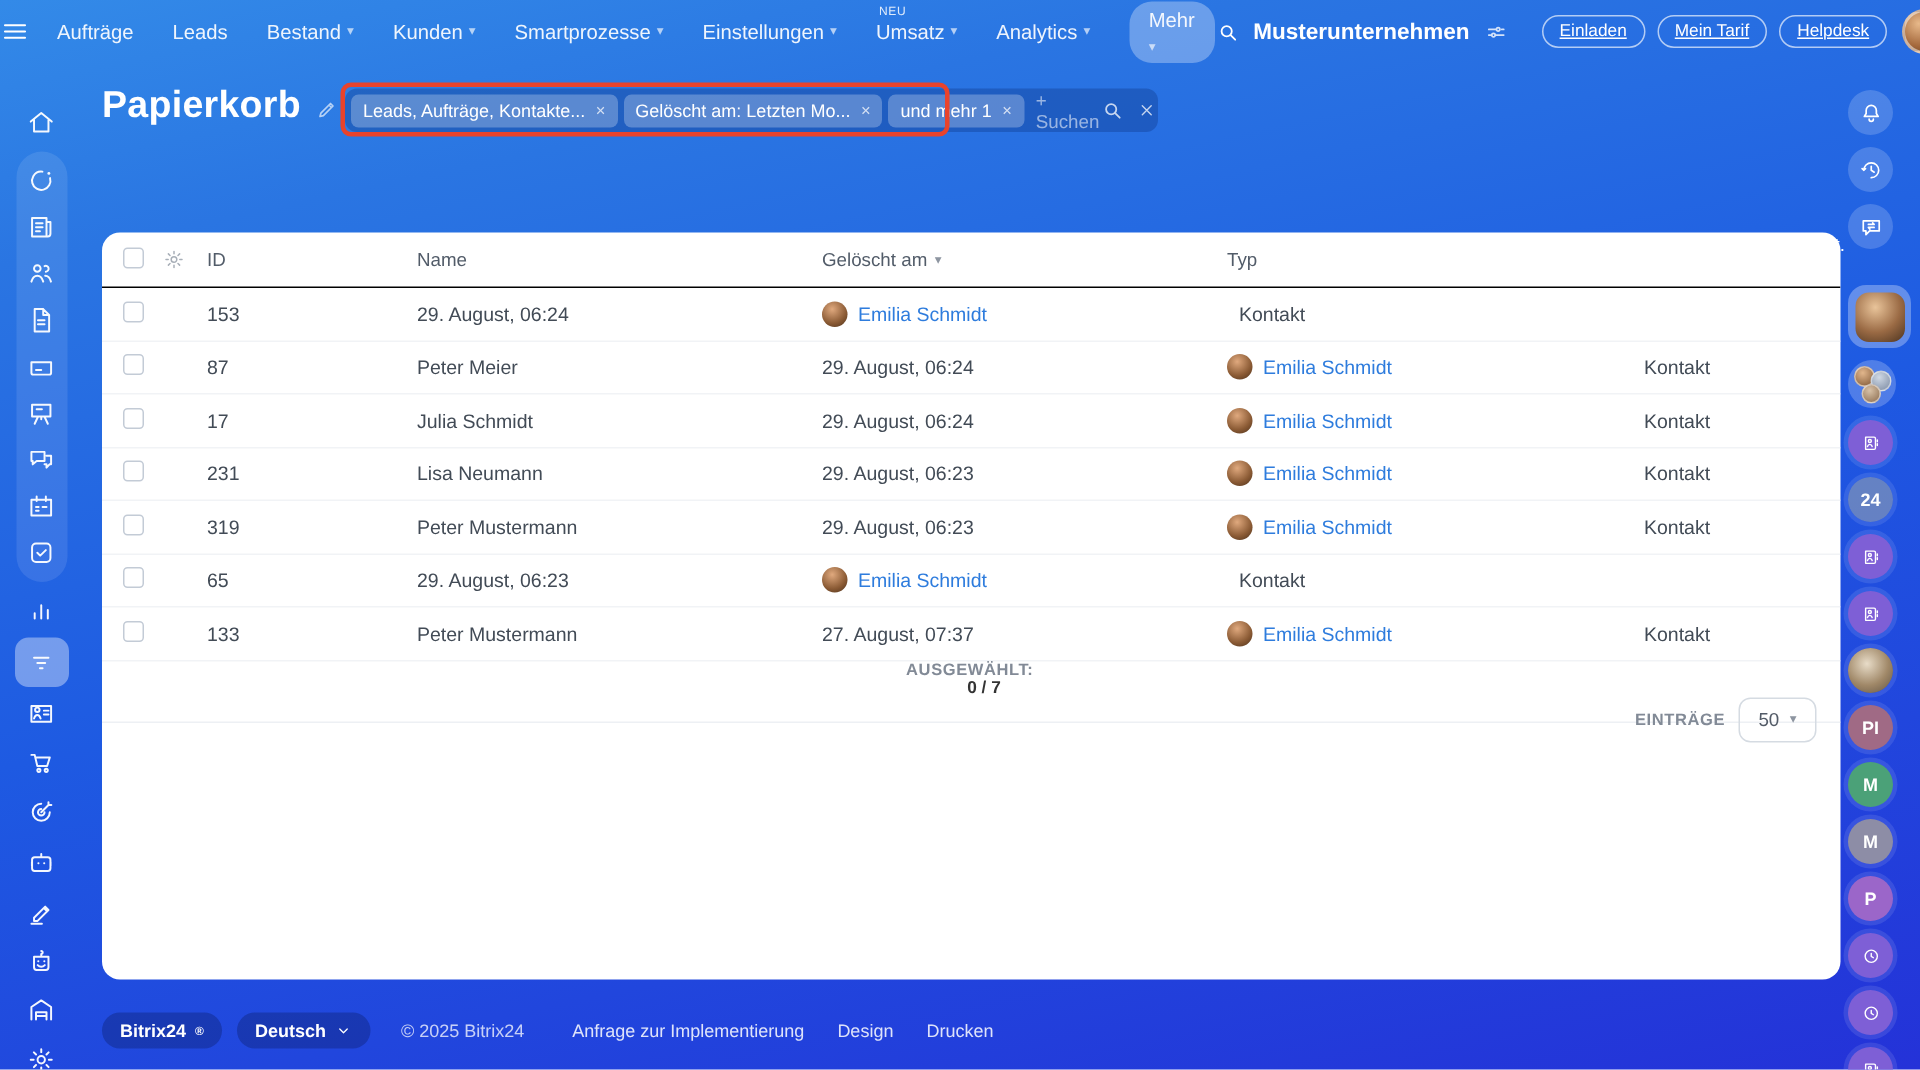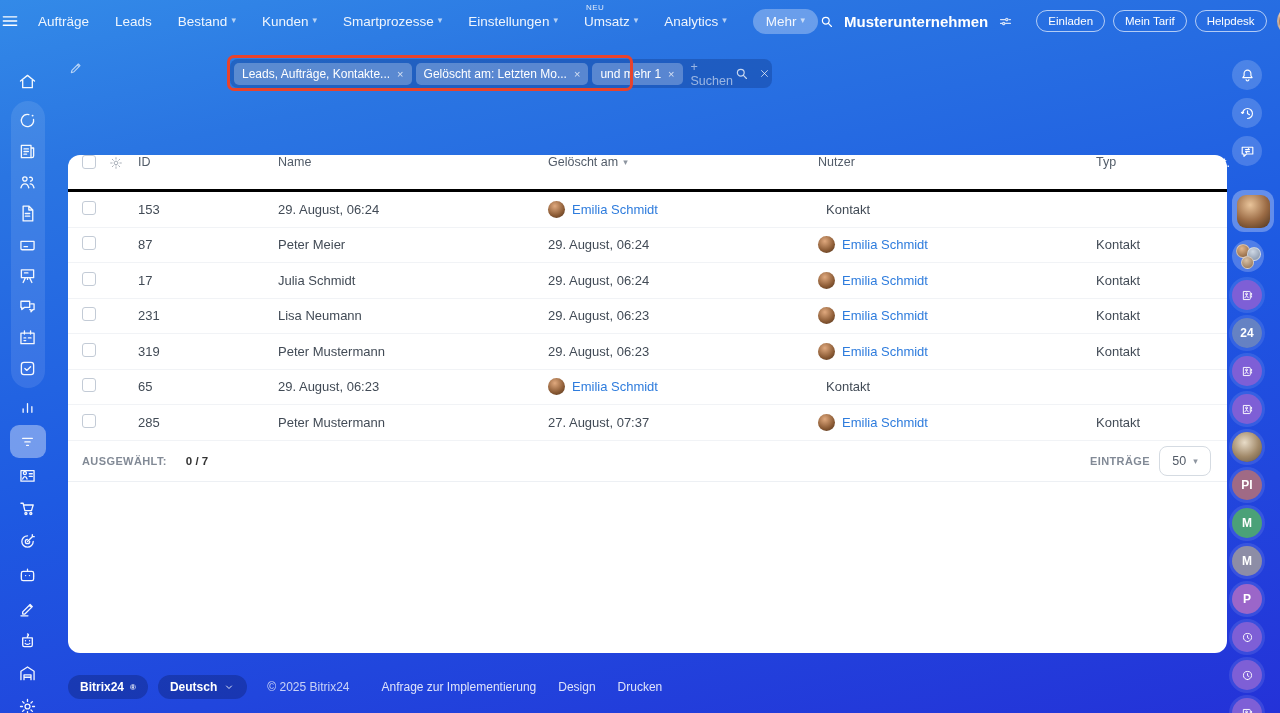--- a/index.html
+++ b/index.html
@@ -12,25 +12,25 @@
   svg { display:block; }
   .ico { display:flex; align-items:center; justify-content:center; }
 
   
   .topbar { position:absolute; top:0; left:0; right:0; height:42px; display:flex; align-items:center; }
   .burger { width:55px; display:flex; justify-content:center; color:#fff; cursor:pointer; }
   .nav { display:flex; align-items:center; gap:26px; margin-left:18px; }
   .nav-item { position:relative; font-size:13.5px; color:rgba(255,255,255,.92); display:flex; gap:4px; cursor:pointer; white-space:nowrap; }
   .nav-item .caret { font-size:9px; color:rgba(255,255,255,.65); margin-top:1px; }
   .nav-item .neu { position:absolute; top:-11px; left:2px; font-size:8px; letter-spacing:.5px; color:rgba(255,255,255,.85); }
-  .nav-item.pill { background:rgba(255,255,255,.30); padding:5px 13px; border-radius:15px; }
+  .nav-item.pill { background:rgba(255,255,255,.30); padding:5px 13px; border-radius:15px;flex-direction:column; }
   .top-right { margin-left:auto; display:flex; align-items:center; gap:10px; padding-right:14px; }
   .company { display:flex; align-items:center; gap:9px; margin-right:12px; cursor:pointer; }
   .company .name { font-size:15px; font-weight:700; }
-  .pillbtn { border:1px solid rgba(255,255,255,.65); border-radius:13px; padding:4px 11px; font-size:11.5px; color:#fff; background:transparent; cursor:pointer; white-space:nowrap; }
+  .pillbtn { border:1px solid rgba(255,255,255,.65); border-radius:13px; padding:4px 11px; font-size:11.5px; color:#fff; background:transparent; cursor:pointer; white-space:nowrap;text-decoration:underline; }
   .avatar-top { width:30px; height:30px; border-radius:50%; background:radial-gradient(circle at 35% 30%,#e8b98a,#a4683c 60%,#5c3a22); border:2px solid rgba(255,255,255,.5); cursor:pointer; }
 
   
   .leftrail { position:absolute; top:42px; left:0; bottom:0; width:55px; display:flex; flex-direction:column; align-items:center; padding-top:12px; }
   .leftrail .sep { width:30px; height:1px; background:rgba(255,255,255,.28); margin-bottom:12px; }
   .lr-item { width:34px; height:31px; display:flex; align-items:center; justify-content:center; color:rgba(255,255,255,.95); cursor:pointer; border-radius:9px; flex:0 0 auto; }
   .lr-item.active { background:rgba(255,255,255,.38); width:36px; height:33px; }
   .lr-group { background:rgba(255,255,255,.10); border-radius:17px; padding:4px 0; display:flex; flex-direction:column; align-items:center; margin:2px 0; }
 
   
@@ -57,34 +57,34 @@
   .chips { display:flex; align-items:center; gap:4px; }
   .chip { background:rgba(255,255,255,.26); border-radius:5px; height:22px; display:flex; align-items:center; gap:7px; padding:0 8px; font-size:12px; white-space:nowrap; cursor:pointer; }
   .chip .x { color:rgba(255,255,255,.75); font-size:11px; cursor:pointer; }
   .search-ph { font-size:12.5px; color:rgba(255,255,255,.55); margin-left:8px; flex:1; }
   .filter-icons { display:flex; align-items:center; gap:8px; color:rgba(255,255,255,.75); }
   .annotation { position:absolute; left:172px; top:13px; width:406px; height:36px; border:3px solid #e8432c; border-radius:7px; pointer-events:none; }
 
   .hint { position:absolute; top:114px; right:2px; font-size:12.5px; color:#fff; }
 
   .card { position:absolute; left:13px; top:113px; width:1159px; height:498px; background:#fff; border-radius:12px; color:#535b67; overflow:hidden; }
-  .thead { display:flex; align-items:flex-start; height:37px; border-bottom:3px solid #000000; font-size:12.5px; color:#525c69; }
+  .thead { display:flex; align-items:center; height:37px; border-bottom:1px solid #000000; font-size:12.5px; color:#525c69; }
   .trow { display:flex; align-items:center; height:35.5px; border-bottom:1px solid #f1f3f6; font-size:13px; color:#424b56; }
   .c-check { width:26px; padding-left:14px; flex:0 0 auto; box-sizing:content-box;}
   .c-tool  { width:30px; flex:0 0 auto; color:#a8afb8; }
   .c-id    { width:140px; flex:0 0 auto; }
   .c-name  { width:270px; flex:0 0 auto; }
   .c-del   { width:270px; flex:0 0 auto; display:flex; align-items:center; gap:5px;}
   .c-user  { width:278px; flex:0 0 auto; display:flex; align-items:center; gap:7px; }
   .c-type  { flex:1; }
   .cbx { width:14px; height:14px; border:1px solid #c3cbd6; border-radius:3px; background:#fff; display:inline-block; cursor:pointer; }
   .sort-caret { color:#8d95a0; font-size:9px; }
   .user-ava { width:17px; height:17px; border-radius:50%; background:radial-gradient(circle at 40% 30%,#e0a97e,#8a5a34 60%,#4a2f1a); flex:0 0 auto; }
   .user-link { color:#2e7cdd; text-decoration:none; cursor:pointer; font-size:13px; }
-  .selrow { display:flex; align-items:center; height:41px; border-bottom:1px solid #edf0f4; padding:0 16px 0 14px; }
+  .selrow { display:flex; align-items:center; height:41px; border-bottom:1px solid #edf0f4; padding:0 16px 0 14px;flex-direction:column; }
   .sel-label { font-size:11px; letter-spacing:.4px; color:#828a96; font-weight:700; }
   .sel-val { font-size:11.5px; color:#333; font-weight:800; margin-left:19px; }
   .entries { margin-left:auto; display:flex; align-items:center; gap:9px; }
   .entries-label { font-size:11px; letter-spacing:.4px; color:#828a96; font-weight:700; }
   .entries-select { border:1px solid #d5dbe2; border-radius:8px; height:30px; width:52px; display:flex; align-items:center; justify-content:center; gap:7px; font-size:12.5px; color:#535b67; cursor:pointer; }
   .entries-select .caret { font-size:9px; color:#8d95a0; }
   .actions { display:flex; align-items:center; gap:18px; padding:13px 14px; }
   .act-btn { background:#fff; border:1px solid #d9dee4; border-radius:4px; height:30px; padding:0 18px; font-size:11px; letter-spacing:.6px; color:#a7adb5; font-weight:700; cursor:pointer; font-family:inherit; }
   .forall { display:flex; align-items:center; gap:7px; cursor:pointer; }
   .forall-label { font-size:11px; letter-spacing:.5px; color:#535b67; font-weight:700; }
@@ -334,20 +334,21 @@
     <div class="rr-badge" style="background: rgb(126, 95, 214);">
       <svg width="15" height="15" viewBox="0 0 24 24" fill="none" stroke="currentColor" stroke-width="1.5" stroke-linecap="round" stroke-linejoin="round">
         <path d="M6 5.5h9a1.5 1.5 0 0 1 1.5 1.5v10a1.5 1.5 0 0 1-1.5 1.5H6zM10.5 11.2a1.6 1.6 0 1 0 0-3.2 1.6 1.6 0 0 0 0 3.2zM8 15.5c.4-1.5 1.4-2.3 2.5-2.3s2.1.8 2.5 2.3M18.5 8.5v2M18.5 12.5v2"></path>
       </svg>
     </div>
   </aside>
 
 <main class="main">
 
   <div class="page-title-row">
+    <h1 class="page-title">Papierkorb</h1>
     <span class="title-edit ico">
         <svg width="16" height="16" viewBox="0 0 24 24" fill="none" stroke="currentColor" stroke-width="1.7" stroke-linecap="round" stroke-linejoin="round">
           <path d="M5 19l.9-3.4L15.5 6l2.5 2.5-9.6 9.6zM14 7.5l2.5 2.5"></path>
         </svg>
       </span>
   </div>
 
   <div class="filterbar">
     <div class="chips" id="chips">
         <span class="chip">
@@ -388,21 +389,20 @@
           <svg width="16" height="16" viewBox="0 0 24 24" fill="none" stroke="currentColor" stroke-width="1.5" stroke-linecap="round" stroke-linejoin="round">
             <path d="M12 14.8a2.8 2.8 0 1 0 0-5.6 2.8 2.8 0 0 0 0 5.6zM12 4v2.2M12 17.8V20M4 12h2.2M17.8 12H20M6.4 6.4L8 8M16 16l1.6 1.6M17.6 6.4L16 8M8 16l-1.6 1.6"></path>
           </svg>
         </div>
       <div class="c-id">ID</div>
       <div class="c-name">Name</div>
       <div class="c-del">
         <span>Gelöscht am</span>
         <span class="sort-caret">▾</span>
       </div>
-      <div class="c-user">Nutzer</div>
       <div class="c-type">Typ</div>
     </div>
 
     <div id="tbody">
   <div class="trow">
     <div class="c-check"><span class="cbx"></span></div>
     <div class="c-tool ico" style="justify-content:flex-start;"></div>
     <div class="c-id">153</div>
     <div class="c-del">29. August, 06:24</div>
     <div class="c-user">
@@ -472,21 +472,21 @@
     <div class="c-user">
       <span class="user-ava"></span>
       <a class="user-link">Emilia Schmidt</a>
     </div>
     <div class="c-type">Kontakt</div>
   </div>
 
   <div class="trow">
     <div class="c-check"><span class="cbx"></span></div>
     <div class="c-tool ico" style="justify-content:flex-start;"></div>
-    <div class="c-id">285</div>
+    <div class="c-id">133</div>
     <div class="c-name">Peter Mustermann</div>
     <div class="c-del">27. August, 07:37</div>
     <div class="c-user">
       <span class="user-ava"></span>
       <a class="user-link">Emilia Schmidt</a>
     </div>
     <div class="c-type">Kontakt</div>
   </div>
 </div>
 

